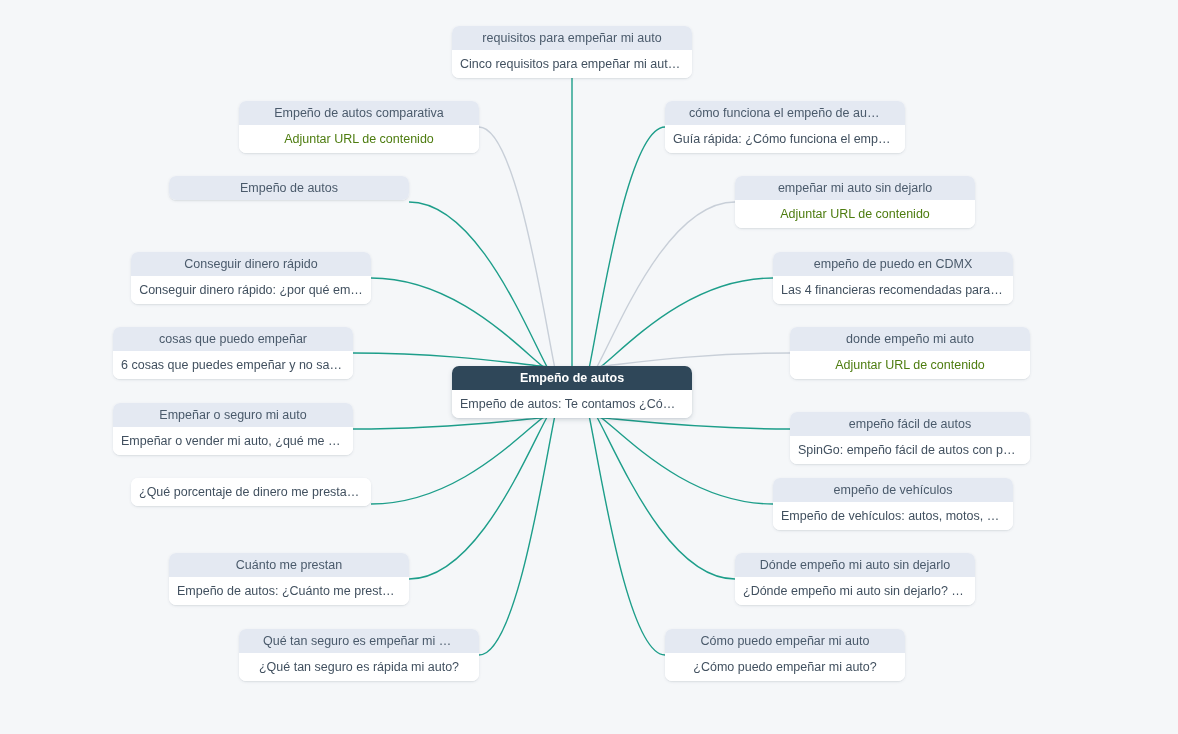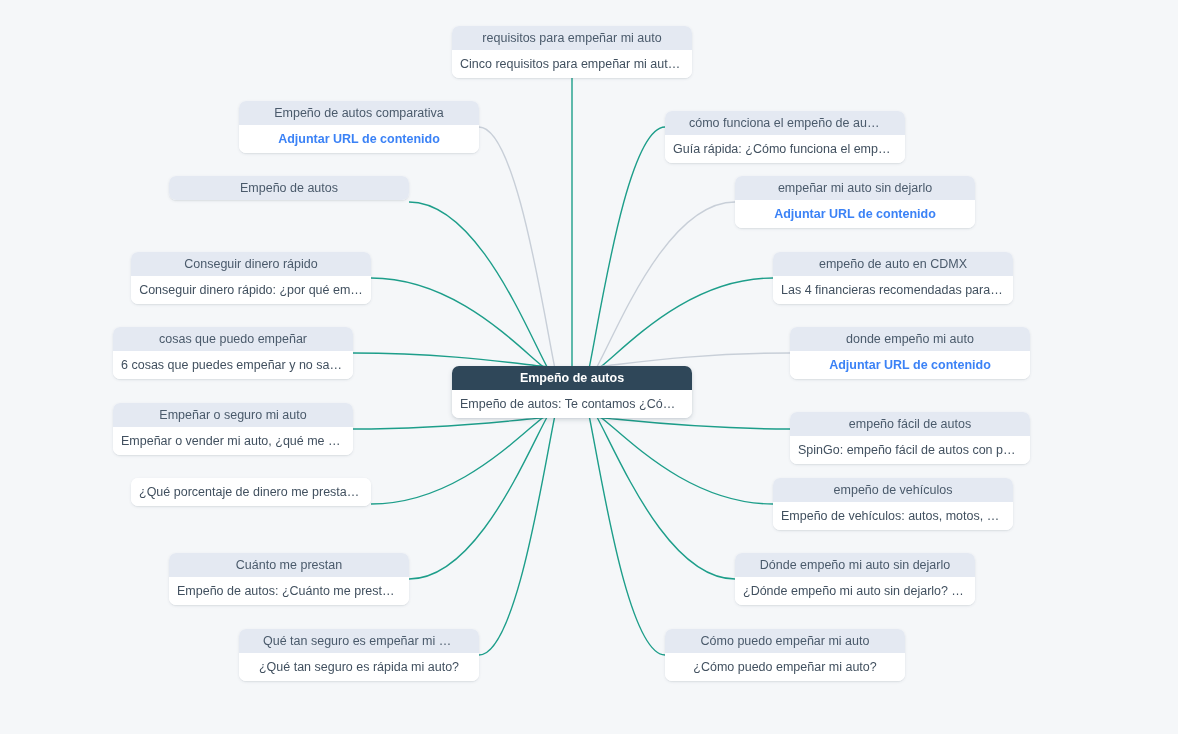--- a/index.html
+++ b/index.html
@@ -56,22 +56,22 @@
     line-height: 28px;
     height: 28px;
     text-align: center;
     white-space: nowrap;
     overflow: hidden;
     text-overflow: ellipsis;
     padding: 0 8px;
     box-sizing: border-box;
   }
   .node-body.link {
-    color: #3b82f6;
-    font-weight: bold;
+    color: #4d7c0f;
+    font-weight: normal;
   }
   .node.root {
     box-shadow: 0 2px 5px rgba(45, 67, 86, 0.16), 0 1px 2px rgba(45, 67, 86, 0.08);
     z-index: 8;
   }
   .node.root .node-header {
     background: #2f4759;
     color: #ffffff;
     font-weight: bold;
   }
@@ -108,37 +108,37 @@
         <div class="node-body">Empeño de autos: Te contamos ¿Cómo,…</div>
       </div>
       <div class="node" style="left: 452px; top: 26px; width: 240px;">
         <div class="node-header">requisitos para empeñar mi auto</div>
         <div class="node-body">Cinco requisitos para empeñar mi auto …</div>
       </div>
       <div class="node" style="left: 239px; top: 101px; width: 240px;">
         <div class="node-header">Empeño de autos comparativa</div>
         <div class="node-body link">Adjuntar URL de contenido</div>
       </div>
-      <div class="node" style="left: 665px; top: 111px; width: 240px;">
+      <div class="node" style="left: 665px; top: 101px; width: 240px;">
         <div class="node-header">cómo funciona el empeño de autos</div>
         <div class="node-body">Guía rápida: ¿Cómo funciona el empeñ…</div>
       </div>
       <div class="node" style="left: 169px; top: 176px; width: 240px;">
         <div class="node-header">Empeño de autos</div>
       </div>
       <div class="node" style="left: 735px; top: 176px; width: 240px;">
         <div class="node-header">empeñar mi auto sin dejarlo</div>
         <div class="node-body link">Adjuntar URL de contenido</div>
       </div>
       <div class="node" style="left: 131px; top: 252px; width: 240px;">
         <div class="node-header">Conseguir dinero rápido</div>
         <div class="node-body">Conseguir dinero rápido: ¿por qué em…</div>
       </div>
       <div class="node" style="left: 773px; top: 252px; width: 240px;">
-        <div class="node-header">empeño de auto en CDMX</div>
+        <div class="node-header">empeño de puedo en CDMX</div>
         <div class="node-body">Las 4 financieras recomendadas para el…</div>
       </div>
       <div class="node" style="left: 113px; top: 327px; width: 240px;">
         <div class="node-header">cosas que puedo empeñar</div>
         <div class="node-body">6 cosas que puedes empeñar y no sabías</div>
       </div>
       <div class="node" style="left: 790px; top: 327px; width: 240px;">
         <div class="node-header">donde empeño mi auto</div>
         <div class="node-body link">Adjuntar URL de contenido</div>
       </div>

